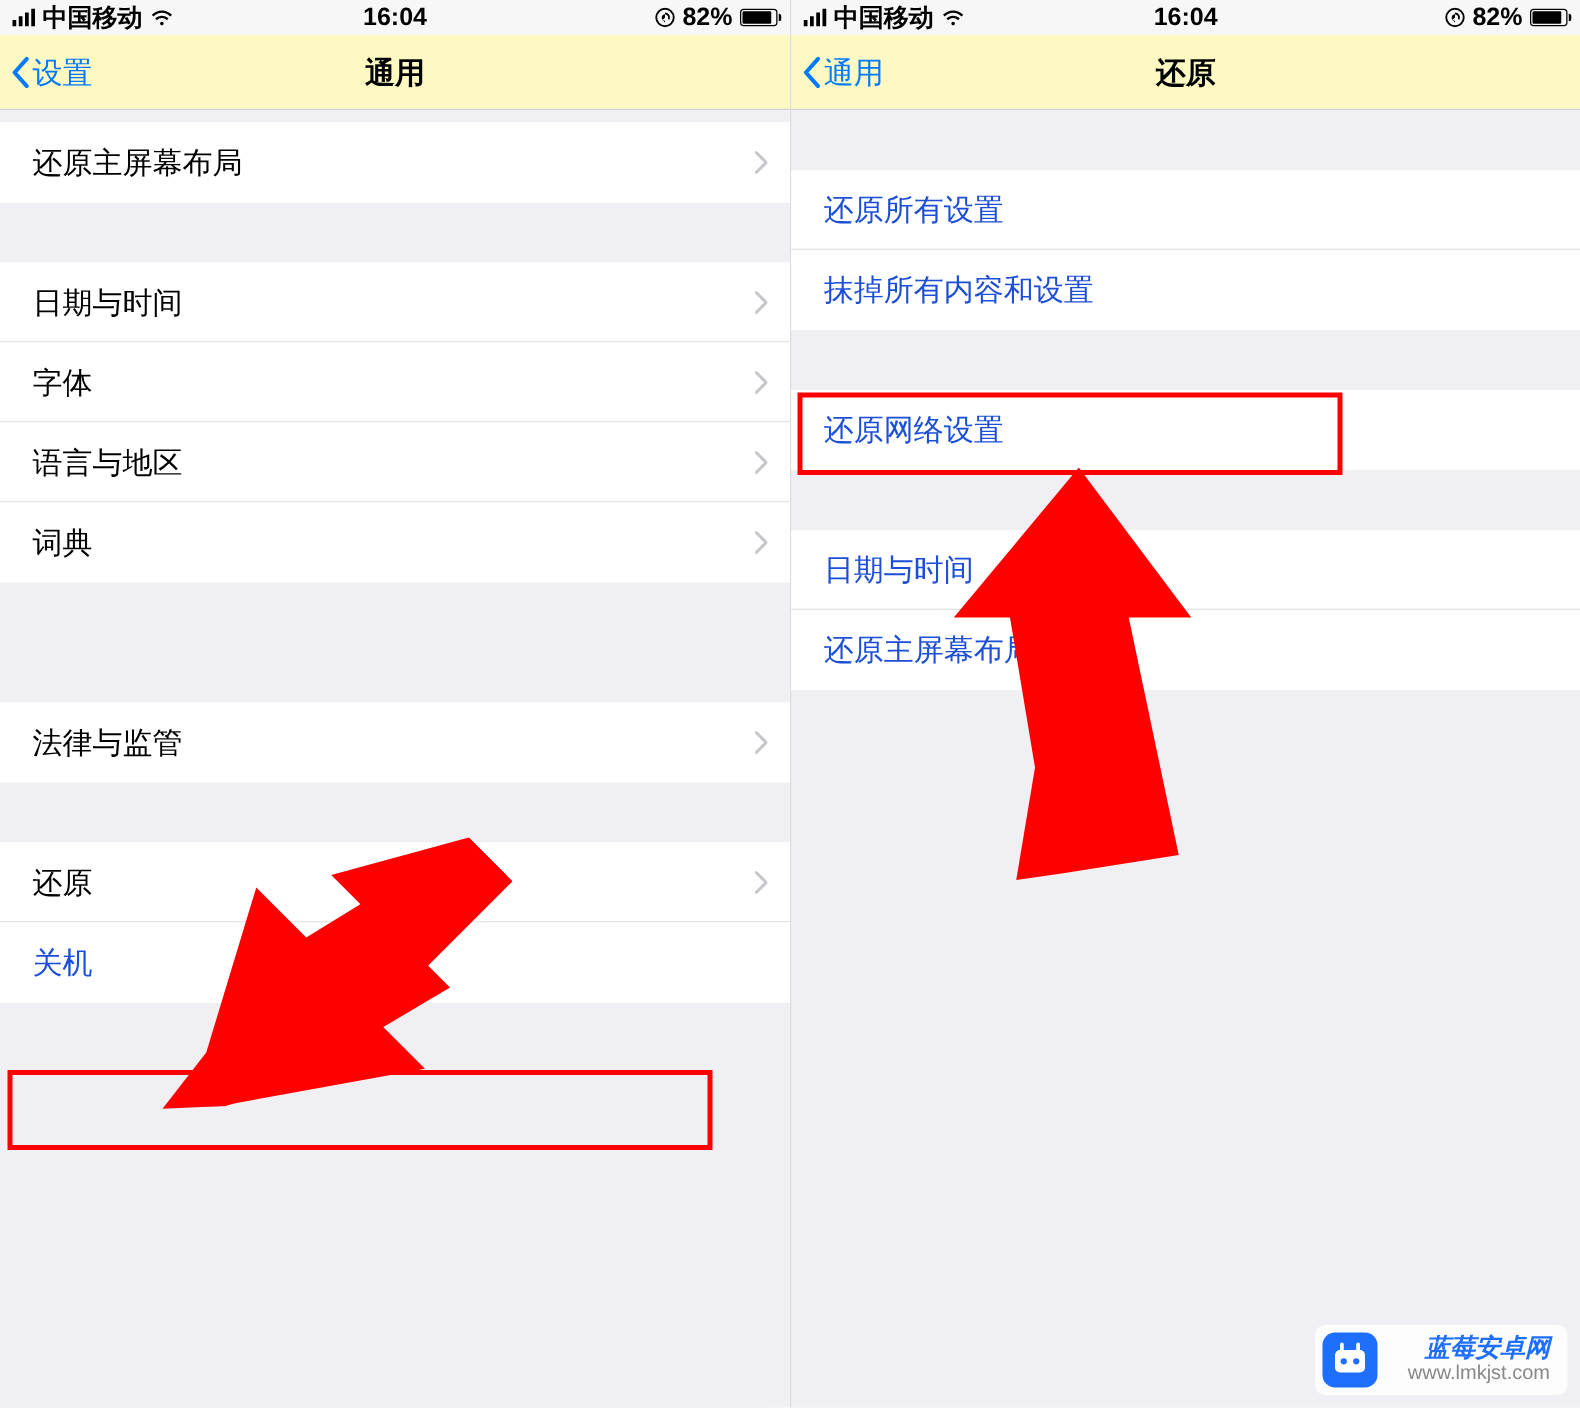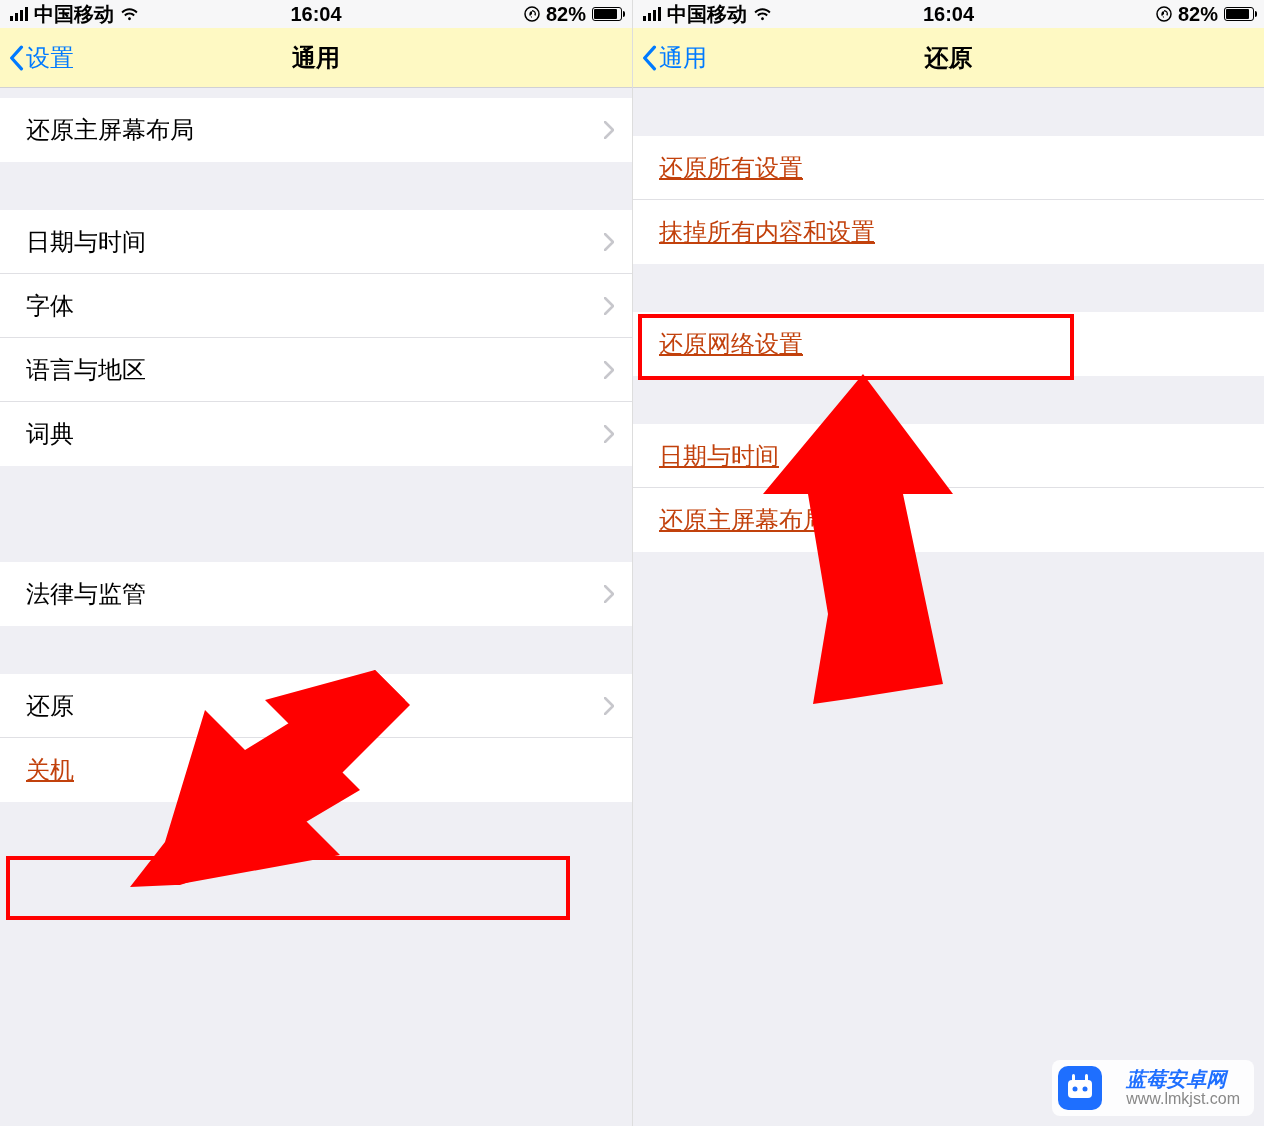--- a/index.html
+++ b/index.html
@@ -81,39 +81,40 @@
       display: flex;
       align-items: center;
       justify-content: space-between;
       padding: 0 18px 0 26px;
       border-bottom: 1px solid #e0e0e4;
       position: relative;
       background: #fff;
     }
     .cell:last-child { border-bottom: none; }
     .cell-label { font-size: 24px; color: #000; }
-    .cell-label.link { color: #c2410c; text-decoration: underline; }
+    .cell-label.link { color: #1d4ed8; }
     .cell-value { font-size: 23px; color: #8e8e93; margin-left: auto; margin-right: 10px; }
     .chevron-right { color: #c7c7cc; }
     .chevron-right svg { display: block; }
 
     
     .hl-box { position: absolute; border: 4px solid #f00; pointer-events: none; }
 
     
     .arrow { position: absolute; pointer-events: none; }
     .arrow svg { display: block; }
 
     
     .watermark {
       position: absolute; right: 10px; bottom: 10px;
       display: flex; align-items: center; gap: 24px;
       padding: 6px 14px 6px 6px;
       background: rgba(255,255,255,0.85);
       border-radius: 8px;
+      text-align: right;
     }
     .wm-logo {
       width: 44px; height: 44px; border-radius: 10px;
       background: #1e6fff;
       display: flex; align-items: center; justify-content: center;
       position: relative;
     }
     .wm-text { display: flex; flex-direction: column; line-height: 1.1; }
     .wm-title { font-size: 20px; font-weight: 700; color: #1e6fff; font-style: italic; }
     .wm-url { font-size: 16px; color: #888; }

